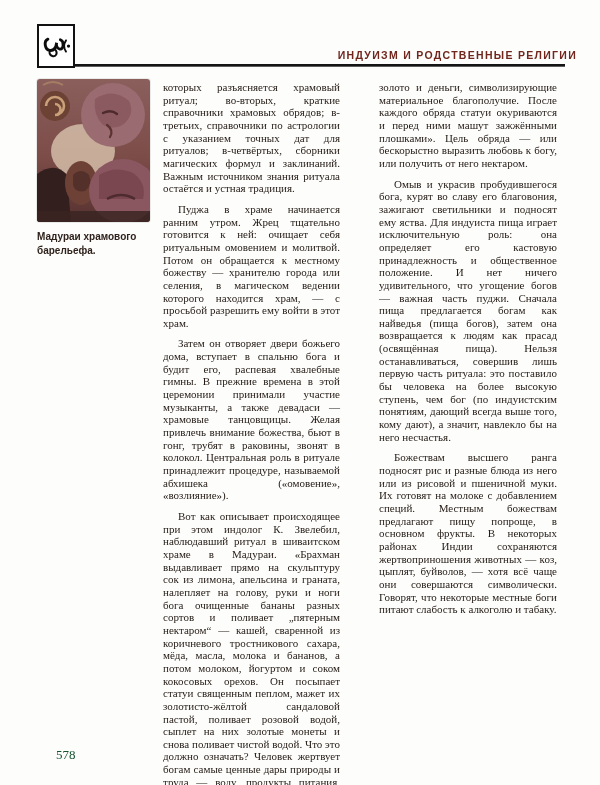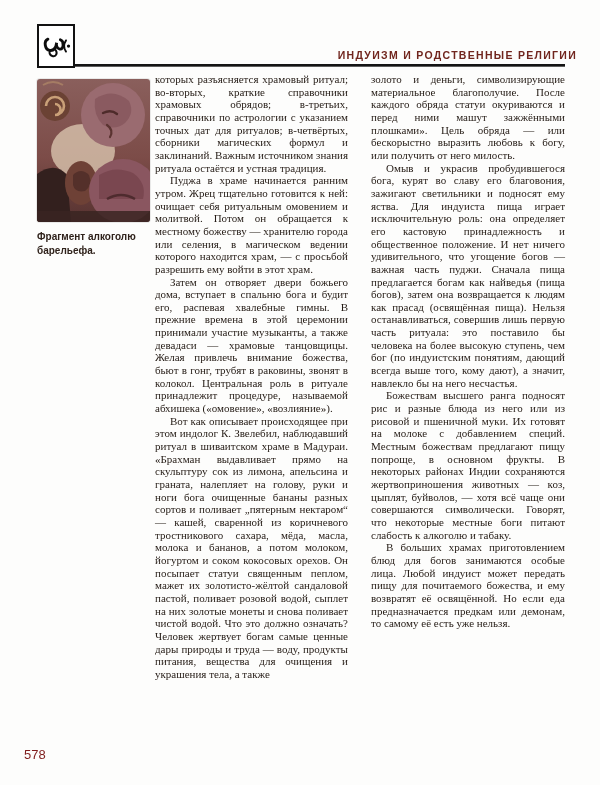--- a/index.html
+++ b/index.html
@@ -36,28 +36,28 @@
     font-weight:bold;font-size:10px;line-height:1.35;color:#30231c;
   }
   
   .col{
     position:absolute;top:73px;width:193px;
     font-size:11px;line-height:12.65px;color:#241b15;
     text-align:justify;
   }
   .col1{left:155px;}
   .col2{left:371px;width:194px;}
-  .col p{margin:0;}
+  .col p{margin:8px;}
   .col p.indent{text-indent:15px;}
   .it{}
   
   .page-number{
-    position:absolute;left:24px;top:747px;
-    font-family:Liberation Sans, sans-serif;
-    font-size:13px;color:#7f1d1d;
+    position:absolute;left:56px;top:747px;
+    font-family:Liberation Serif, serif;
+    font-size:13px;color:#14532d;
   }
 </style>
 </head>
 <body>
 
 <div class="page">
 
   <div class="om-box">
     <svg width="30" height="36" viewBox="0 0 48 48" aria-hidden="true">
       <g transform="rotate(90 24 24)" stroke="#0d0d0d" fill="none" stroke-linecap="round">
@@ -92,31 +92,30 @@
         <path d="M0 95 Q18 82 30 96 L34 143 L0 143 Z" fill="#33201e"></path>
         <ellipse cx="44" cy="104" rx="16" ry="22" fill="#6e4136"></ellipse>
         <path d="M36 96 q8 -8 16 0 q4 10 -4 16 q-10 2 -12 -6 Z" fill="#54302a"></path>
         <ellipse cx="86" cy="112" rx="34" ry="32" fill="#8a5660"></ellipse>
         <path d="M62 96 q16 -10 34 -2 q14 10 10 26 l-44 0 Z" fill="#7a4750"></path>
         <path d="M70 120 q14 -8 28 0" stroke="#4e2b2e" stroke-width="2.4" fill="none"></path>
         <rect x="0" y="132" width="113" height="11" fill="#3a2422" opacity="0.85"></rect>
         <path d="M6 6 q10 -6 20 0" stroke="#b08968" stroke-width="2" fill="none" opacity="0.7"></path>
       </svg>
     </div>
-    <div class="caption">Фрагмент алкоголю барельефа.</div>
+    <div class="caption">Мадураи храмового барельефа.</div>
   </div>
 
   <div class="col col1">
       <p><span>которых разъясняется храмовый ритуал; во-вторых, краткие справочники храмовых обрядов; в-третьих, справочники по астрологии с указанием точных дат для ритуалов; в-четвёртых, сборники магических формул и заклинаний. Важным источником знания ритуала остаётся и устная традиция.</span></p>
       <p class="indent"><span>Пуджа в храме начинается ранним утром. Жрец тщательно готовится к ней: очищает себя ритуальным омовением и молитвой. Потом он обращается к местному божеству — хранителю города или селения, в магическом ведении которого находится храм, — с просьбой разрешить ему войти в этот храм.</span></p>
       <p class="indent"><span>Затем он отворяет двери божьего дома, вступает в спальню бога и будит его, распевая хвалебные гимны. В прежние времена в этой церемонии принимали участие музыканты, а также девадаси — храмовые танцовщицы. Желая привлечь внимание божества, бьют в гонг, трубят в раковины, звонят в колокол. Центральная роль в ритуале принадлежит процедуре, называемой </span><span class="it">абхишека</span><span> («омовение», «возлияние»).</span></p>
       <p class="indent"><span>Вот как описывает происходящее при этом индолог К. Звелебил, наблюдавший ритуал в шиваитском храме в Мадураи. «Брахман выдавливает прямо на скульптуру сок из лимона, апельсина и граната, налепляет на голову, руки и ноги бога очищенные бананы разных сортов и поливает „пятерным нектаром“ — кашей, сваренной из коричневого тростникового сахара, мёда, масла, молока и бананов, а потом молоком, йогуртом и соком кокосовых орехов. Он посыпает статуи священным пеплом, мажет их золотисто-жёлтой сандаловой пастой, поливает розовой водой, сыплет на них золотые монеты и снова поливает чистой водой. Что это должно означать? Человек жертвует богам самые ценные дары природы и труда — воду, продукты питания, вещества для очищения и украшения тела, а также</span></p>
     </div>
   <div class="col col2">
-      <p><span>золото и деньги, символизирующие материальное благополучие. После каждого обряда статуи окуриваются и перед ними машут зажжёнными плошками». Цель обряда — или бескорыстно выразить любовь к богу, или получить от него милость.</span></p>
+      <p><span>золото и деньги, символизирующие материальное благополучие. После каждого обряда статуи окуриваются и перед ними машут зажжёнными плошками». Цель обряда — или бескорыстно выразить любовь к богу, или получить от него нектаром.</span></p>
       <p class="indent"><span>Омыв и украсив пробудившегося бога, курят во славу его благовония, зажигают светильники и подносят ему яства. Для индуиста пища играет исключительную роль: она определяет его кастовую принадлежность и общественное положение. И нет ничего удивительного, что угощение богов — важная часть пуджи. Сначала пища предлагается богам как </span><span class="it">найведья</span><span> (пища богов), затем она возвращается к людям как </span><span class="it">прасад</span><span> (освящённая пища). Нельзя останавливаться, совершив лишь первую часть ритуала: это поставило бы человека на более высокую ступень, чем бог (по индуистским понятиям, дающий всегда выше того, кому дают), а значит, навлекло бы на него несчастья.</span></p>
       <p class="indent"><span>Божествам высшего ранга подносят рис и разные блюда из него или из рисовой и пшеничной муки. Их готовят на молоке с добавлением специй. Местным божествам предлагают пищу попроще, в основном фрукты. В некоторых районах Индии сохраняются жертвоприношения животных — коз, цыплят, буйволов, — хотя всё чаще они совершаются символически. Говорят, что некоторые местные боги питают слабость к алкоголю и табаку.</span></p>
-      <p class="indent"><span>В больших храмах приготовлением блюд для богов занимаются особые лица. Любой индуист может передать пищу для почитаемого божества, и ему возвратят её освящённой. Но если еда предназначается предкам или демонам, то самому её есть уже нельзя.</span></p>
     </div>
 
   <div class="page-number">578</div>
 
 </div>
 
 </body></html>

